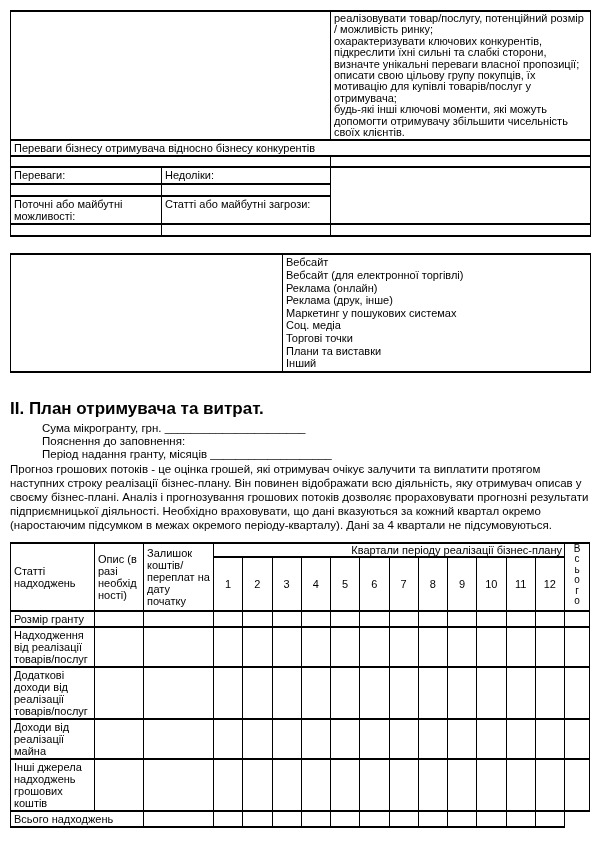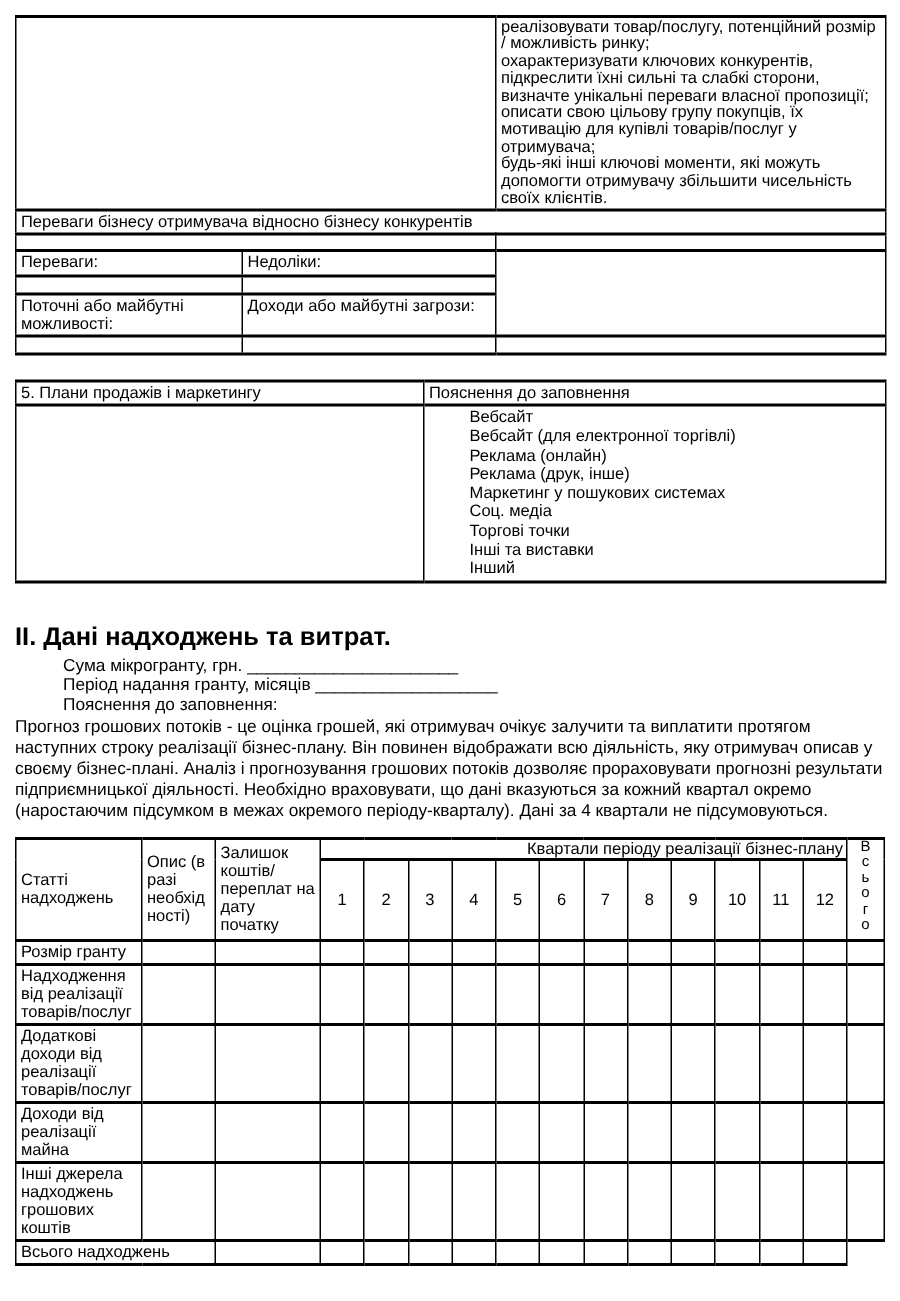--- a/index.html
+++ b/index.html
@@ -22,21 +22,21 @@
   .tblA tr.rThin { height:11px; }
   .tblA tr.rLbl  { height:17px; }
   .tblA tr.rMid  { height:12px; }
   .tblA tr.rOpp  { height:27px; }
   td.notes { line-height:11.4px; }
   
   .tblB { margin-top:16px; }
   .tblB tr.rB1 { height:15px; }
   .tblB tr.rB2 { height:14px; }
   .tblB tr.rB3 { height:115px; }
-  .optList div { line-height:12.6px;margin-left:27px; }
+  .optList div { line-height:12.6px; }
   
   .sec2 { margin-top:26px; }
   .sec2 h2 { font-size:17px; line-height:19px; margin:0 0 4px 0; }
   .sec2 .line { font-size:11.5px; line-height:13px;margin-left:32px; }
   .sec2 .expl { font-size:11.5px; line-height:14px; margin:1px 0 0 0; }
   
   .tblC { margin-top:10px; }
   .qTitle { text-align:right; padding:0 2px; line-height:12px; }
   .qNum   { text-align:center; vertical-align:middle; padding:0; }
   .hcell  { text-align:left; vertical-align:middle; }
@@ -80,62 +80,58 @@
       <td>Переваги:</td>
       <td>Недоліки:</td>
       <td rowspan="3"></td>
     </tr>
     <tr class="rMid">
       <td></td>
       <td></td>
     </tr>
     <tr class="rOpp">
       <td>Поточні або майбутні можливості:</td>
-      <td>Доходи або майбутні загрози:</td>
+      <td>Статті або майбутні загрози:</td>
     </tr>
     <tr class="rMid">
       <td></td>
       <td></td>
       <td></td>
     </tr>
   </tbody>
     </table>
 
   <table class="tblB">
     <colgroup>
         <col style="width:272px">
         <col style="width:308px">
       </colgroup>
     <tbody>
-        <tr class="rB1">
-      <td>5. Плани продажів і маркетингу</td>
-      <td>Пояснення до заповнення</td>
-    </tr>
     <tr class="rB3">
       <td></td>
       <td class="optList">
         <div>Вебсайт</div>
         <div>Вебсайт (для електронної торгівлі)</div>
         <div>Реклама (онлайн)</div>
         <div>Реклама (друк, інше)</div>
         <div>Маркетинг у пошукових системах</div>
         <div>Соц. медіа</div>
         <div>Торгові точки</div>
-        <div>Інші та виставки</div>
+        <div>Плани та виставки</div>
         <div>Інший</div>
       </td>
     </tr>
   </tbody>
     </table>
 
   <div class="sec2">
-    <h2>ІІ. Дані надходжень та витрат.</h2>
+    <h2>ІІ. План отримувача та витрат.</h2>
     <div class="line">Сума мікрогранту, грн. ______________________</div>
+    <div class="line">Пояснення до заповнення:</div>
     <div class="line">Період надання гранту, місяців ___________________</div>
-    <div class="line">Пояснення до заповнення:</div>
     <p class="expl">Прогноз грошових потоків - це оцінка грошей, які отримувач очікує залучити та виплатити протягом наступних строку реалізації бізнес-плану. Він повинен відображати всю діяльність, яку отримувач описав у своєму бізнес-плані. Аналіз і прогнозування грошових потоків дозволяє прораховувати прогнозні результати підприємницької діяльності. Необхідно враховувати, що дані вказуються за кожний квартал окремо (наростаючим підсумком в межах окремого періоду-кварталу). Дані за 4 квартали не підсумовуються.</p>
   </div>
 
   <table class="tblC">
     <colgroup>
       <col style="width:84px">
         <col style="width:49px">
         <col style="width:70px">
       <col>
         <col>

